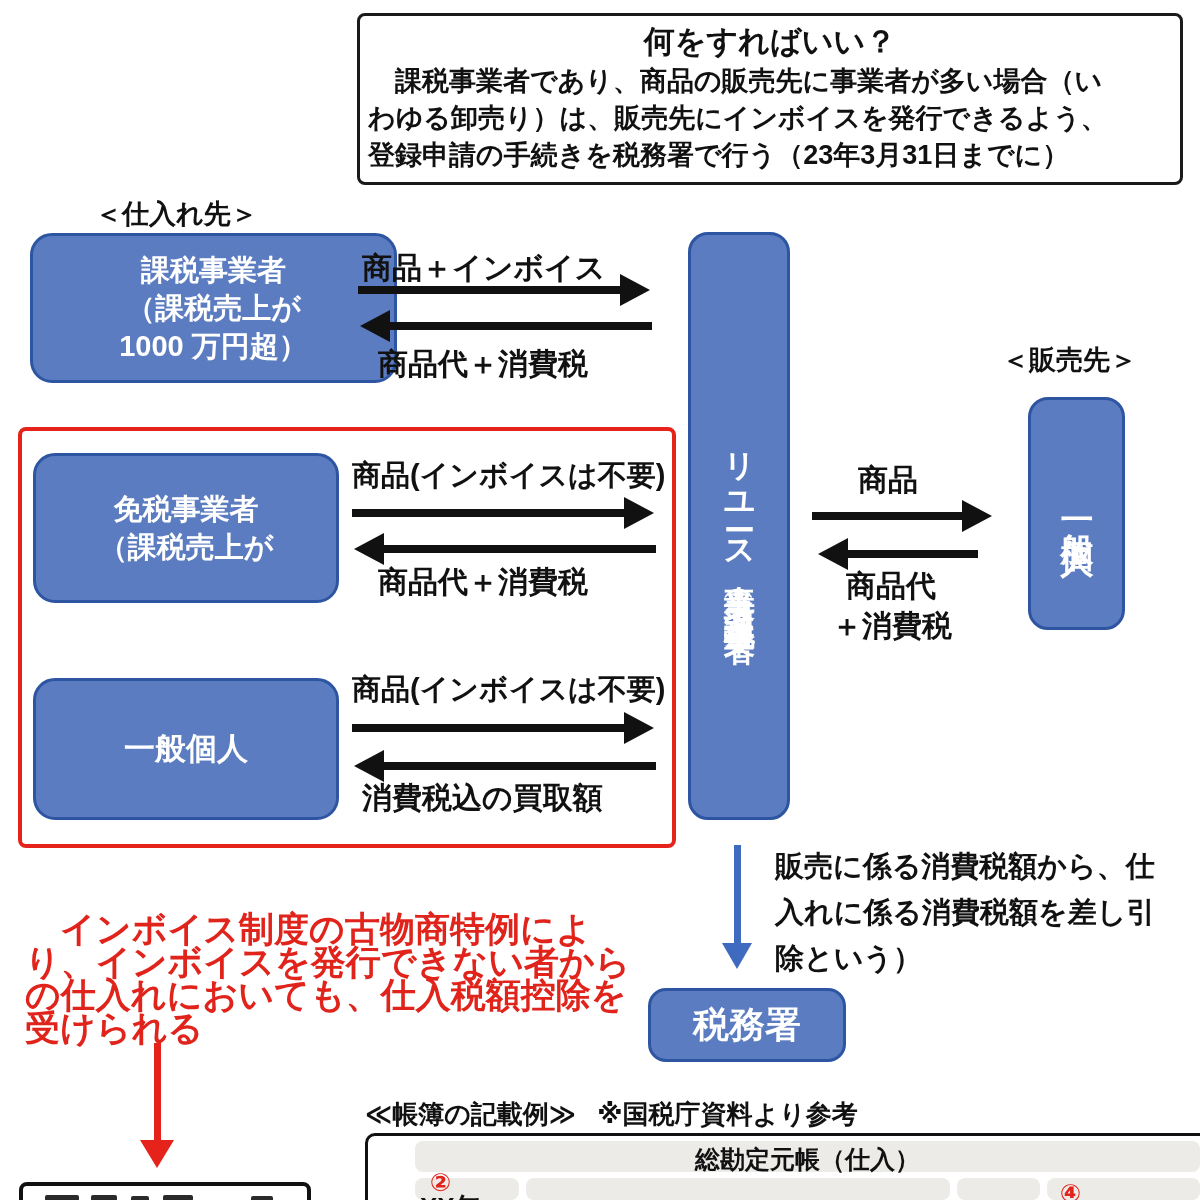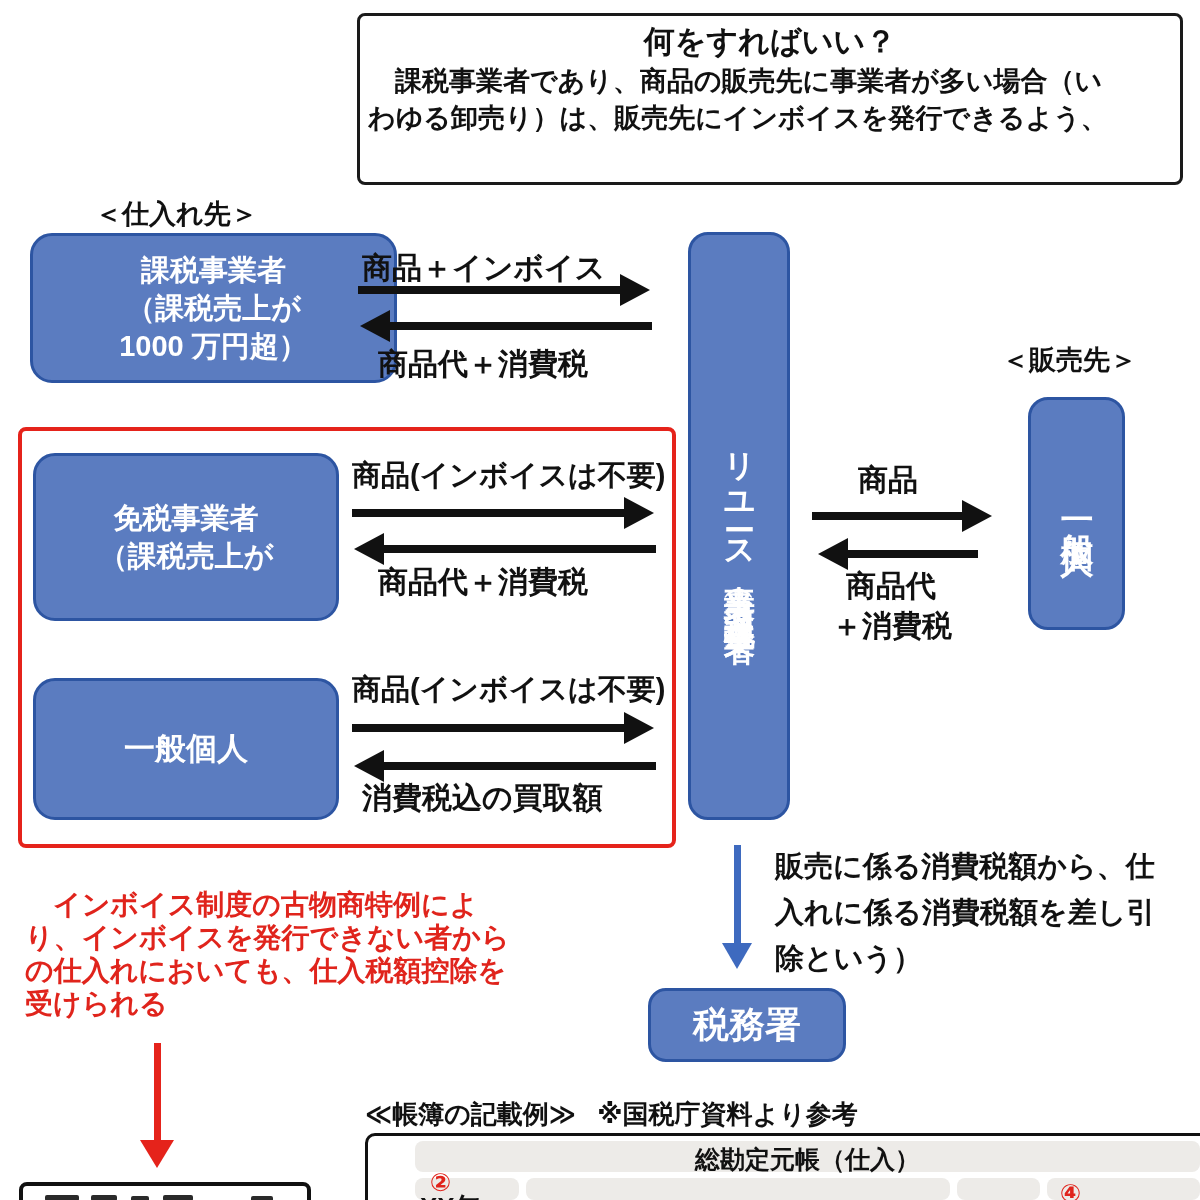--- a/index.html
+++ b/index.html
@@ -20,21 +20,21 @@
   .side-head{font-size:27px;white-space:nowrap;}
   
   .arr{display:flex;align-items:center;height:32px;}
   .arr .line{flex:1;height:8px;background:#111;}
   .head-r{width:0;height:0;border-top:16px solid transparent;border-bottom:16px solid transparent;border-left:30px solid #111;}
   .head-l{width:0;height:0;border-top:16px solid transparent;border-bottom:16px solid transparent;border-right:30px solid #111;}
   .flow-label{font-size:30px;white-space:nowrap;}
   
   .red-frame{left:18px;top:427px;width:658px;height:421px;border:4px solid #e5231b;box-sizing:border-box;}
   
-  .red-note{color:#e0241c;font-size:28px;line-height:33px;white-space:nowrap;}
+  .red-note{color:#e0241c;font-size:35px;line-height:33px;white-space:nowrap;margin-top:24px;}
   
   .tax-note{font-size:29px;line-height:46px;white-space:nowrap;}
   
   .varr{display:flex;flex-direction:column;align-items:center;}
   .varr .vline{width:7px;flex:1;}
   .blue .vline{background:#3e6abf;}
   .red .vline{background:#e5231b;}
   .vhead-blue{width:0;height:0;border-left:15px solid transparent;border-right:15px solid transparent;border-top:26px solid #3e6abf;}
   .vhead-red{width:0;height:0;border-left:17px solid transparent;border-right:17px solid transparent;border-top:28px solid #e5231b;}
   
@@ -50,20 +50,21 @@
   .year-label{font-size:26px;}
   .tbl-title{font-size:25px;text-align:center;}
 </style>
 </head>
 <body>
 
 <div class="abs note-box">
   <div class="note-title">何をすればいい？</div>
   <div class="note-line">　課税事業者であり、商品の販売先に事業者が多い場合（い</div>
   <div class="note-line">わゆる卸売り）は、販売先にインボイスを発行できるよう、</div>
+  <div class="note-line">登録申請の手続きを税務署で行う（23年3月31日までに）</div>
 </div>
 
 <div class="abs side-head" style="left:95px;top:196px;">＜仕入れ先＞</div>
 
 <div class="abs bluebox" style="left:30px;top:233px;width:367px;height:150px;">
   <div class="bl">課税事業者</div>
   <div class="bl">（課税売上が</div>
   <div class="bl">1000 万円超）</div>
 </div>
 
@@ -73,21 +74,21 @@
     <span class="head-r"></span>
 </div>
 <div class="abs arr" style="left:360px;top:310px;width:292px;">
   <span class="head-l"></span>
     <span class="line"></span>
 </div>
 <div class="abs flow-label" style="left:378px;top:344px;">商品代＋消費税</div>
 
 <div class="abs red-frame"></div>
 
-<div class="abs bluebox" style="left:33px;top:453px;width:306px;height:168px;">
+<div class="abs bluebox" style="left:33px;top:453px;width:306px;height:150px;">
   <div class="bl">免税事業者</div>
   <div class="bl">（課税売上が</div>
 </div>
 
 <div class="abs flow-label" style="left:352px;top:456px;font-size:29px;">商品(インボイスは不要)</div>
 <div class="abs arr" style="left:352px;top:497px;width:302px;">
   <span class="line"></span>
     <span class="head-r"></span>
 </div>
 <div class="abs arr" style="left:354px;top:533px;width:302px;">

